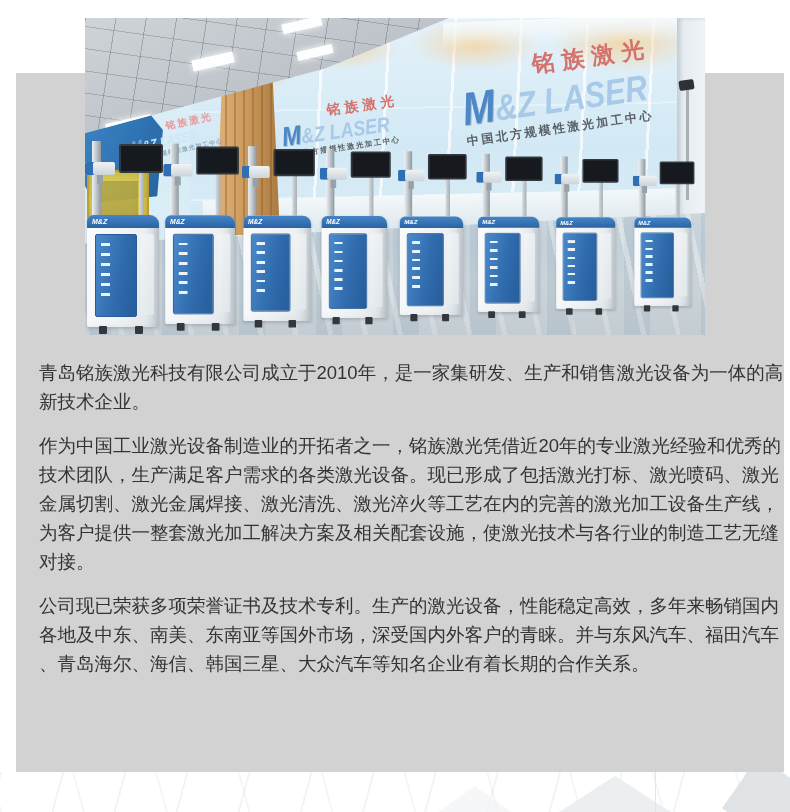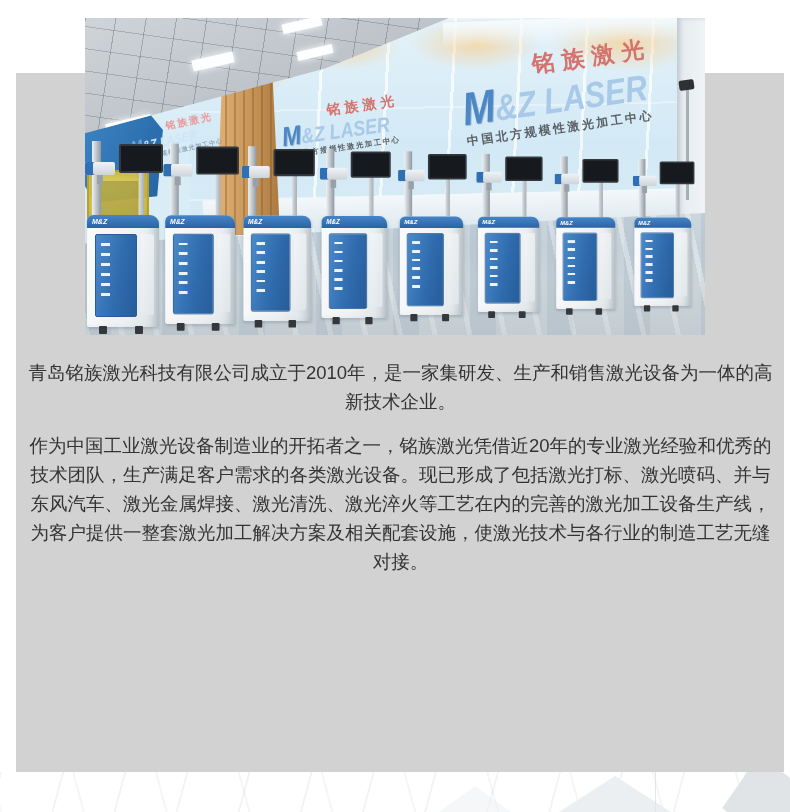--- a/index.html
+++ b/index.html
@@ -107,21 +107,21 @@
   .m-mon{position:absolute;left:32px;bottom:154px;width:44px;height:29px;box-sizing:border-box;
     background:#16191d;border:2px solid #33383e;border-radius:2px;}
   .m-pole{position:absolute;left:52px;bottom:112px;width:5px;height:44px;
     background:linear-gradient(90deg,#d6dbdf,#a6aeb4);}
   .y-box{position:absolute;left:2px;top:152px;width:58px;height:70px;z-index:7;border:2px solid #b89f2e;border-radius:2px;
     background:linear-gradient(160deg,rgba(240,222,90,.92),rgba(210,186,52,.9));
     box-shadow:inset 0 0 14px rgba(120,95,20,.45);}
   .y-box::after{content:"";position:absolute;inset:9px;background:rgba(62,60,38,.25);}
 
   
-  .text-block{position:absolute;left:28px;top:358px;width:745px;text-align:center;}
+  .text-block{position:absolute;left:39px;top:358px;width:745px;}
   .text-block p{margin:0 0 15px 0;font-size:18.5px;line-height:29px;letter-spacing:0;
     color:#333;word-break:break-all;line-break:anywhere;}
 
   
   .wm{position:absolute;left:0;top:772px;width:790px;height:40px;background:#fff;overflow:hidden;}
   .wm-streaks{position:absolute;inset:0;
     background:
       repeating-linear-gradient(105deg,rgba(200,205,210,.22) 0 2px,rgba(255,255,255,0) 2px 60px),
       repeating-linear-gradient(75deg,rgba(200,205,210,.18) 0 2px,rgba(255,255,255,0) 2px 80px);}
   .wm-tri{position:absolute;left:545px;top:4px;width:0;height:0;
@@ -303,21 +303,22 @@
             <div class="m-side"></div>
             <div class="m-w m-w1"></div>
             <div class="m-w m-w2"></div>
           </div>
         </div>
       </div>
   </div>
 
   <div class="text-block">
     <p>青岛铭族激光科技有限公司成立于2010年，是一家集研发、生产和销售激光设备为一体的高新技术企业。</p>
-    <p>作为中国工业激光设备制造业的开拓者之一，铭族激光凭借近20年的专业激光经验和优秀的技术团队，生产满足客户需求的各类激光设备。现已形成了包括激光打标、激光喷码、并与东风汽车、激光金属焊接、激光清洗、激光淬火等工艺在内的完善的激光加工设备生产线，为客户提供一整套激光加工解决方案及相关配套设施，使激光技术与各行业的制造工艺无缝对接。</p>
+    <p>作为中国工业激光设备制造业的开拓者之一，铭族激光凭借近20年的专业激光经验和优秀的技术团队，生产满足客户需求的各类激光设备。现已形成了包括激光打标、激光喷码、激光金属切割、激光金属焊接、激光清洗、激光淬火等工艺在内的完善的激光加工设备生产线，为客户提供一整套激光加工解决方案及相关配套设施，使激光技术与各行业的制造工艺无缝对接。</p>
+    <p>公司现已荣获多项荣誉证书及技术专利。生产的激光设备，性能稳定高效，多年来畅销国内各地及中东、南美、东南亚等国外市场，深受国内外客户的青睐。并与东风汽车、福田汽车、青岛海尔、海信、韩国三星、大众汽车等知名企业有着长期的合作关系。</p>
   </div>
 
   <div class="wm">
     <div class="wm-streaks"></div>
     <div class="wm-tri2"></div>
     <div class="wm-tri"></div>
     <div class="wm-seam"></div>
     <div class="wm-band"></div>
   </div>
 </div>

